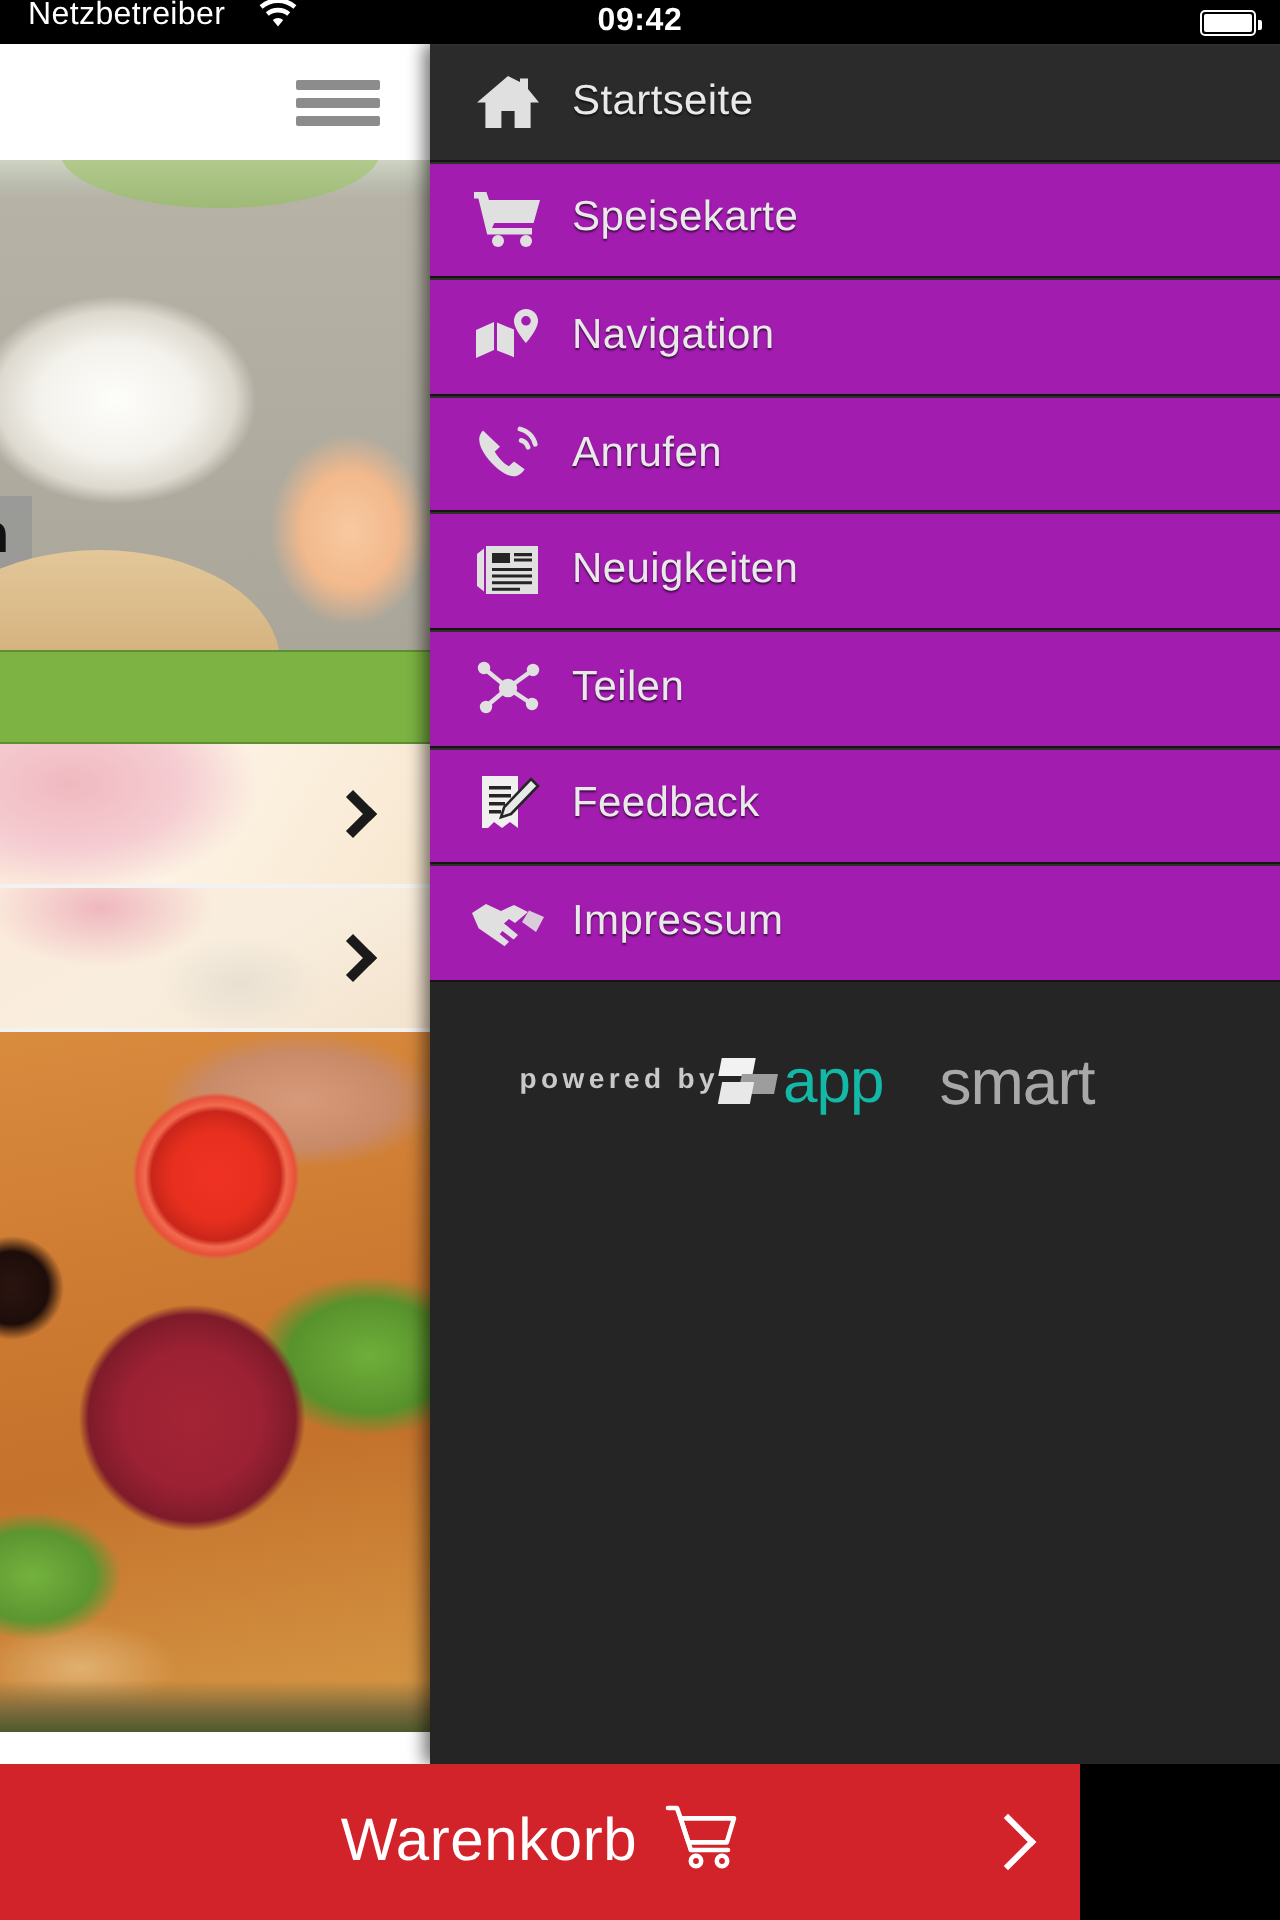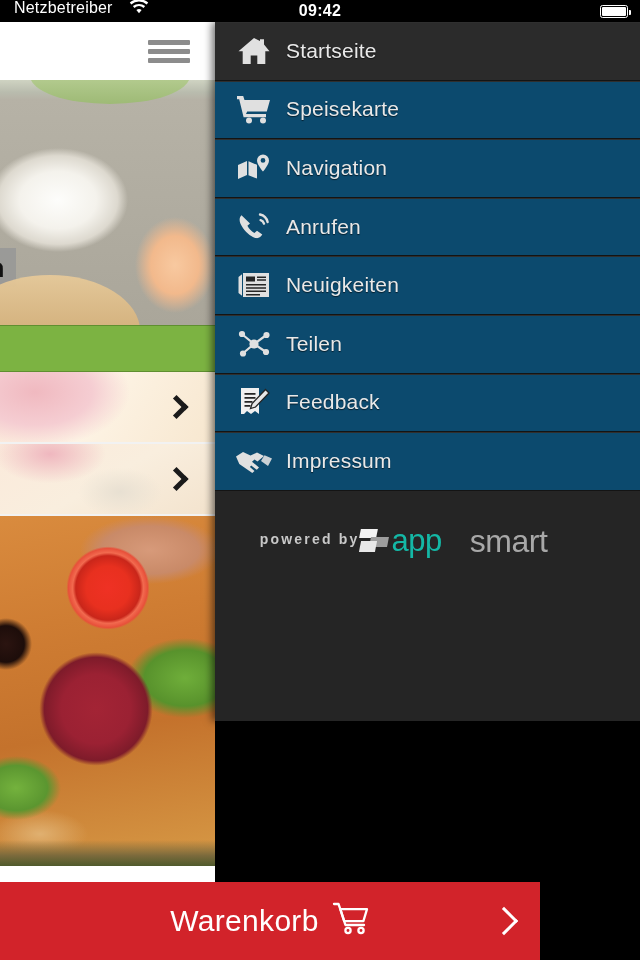--- a/index.html
+++ b/index.html
@@ -89,27 +89,27 @@
       radial-gradient(ellipse 60px 30px at 40px 318px, #e0b070 0%, rgba(224,176,112,0) 80%),
       linear-gradient(170deg,#d98b3e 0%, #cf7d33 30%, #c4722c 60%, #d79a46 100%);
   }
   .pizza:after{
     content:""; position:absolute; left:0; right:0; bottom:0; height:26px;
     background:linear-gradient(180deg,rgba(120,80,40,0) 0%, #7b6a3c 60%, #4f5a2c 100%);
   }
 
   
   .drawer{
-    position:absolute; left:215px; top:22px; width:425px; height:699px;
+    position:absolute; left:215px; top:22px; width:425px; height:860px;
     background:#252525; z-index:20;
     box-shadow:-3px 0 8px rgba(0,0,0,.55);
   }
   .menu-item{
     position:relative; display:flex; align-items:center; height:58.6px;
-    padding-left:13px; background:#0c4a6e;
+    padding-left:13px; background:#a21caf;
     border-bottom:1px solid #141414;
     box-shadow:inset 0 1px 0 #2f2f2f;
   }
   .menu-item.active{ background:#2b2b2b; }
   .mi-icon{
     width:52px; min-width:52px; height:42px;
     display:flex; align-items:center; justify-content:center;
   }
   .mi-icon svg{ display:block; }
   .mi-label{

